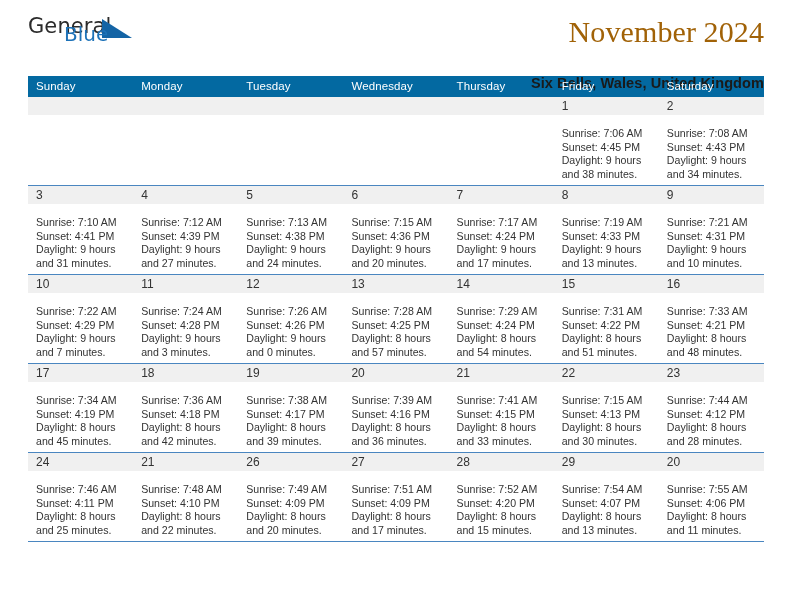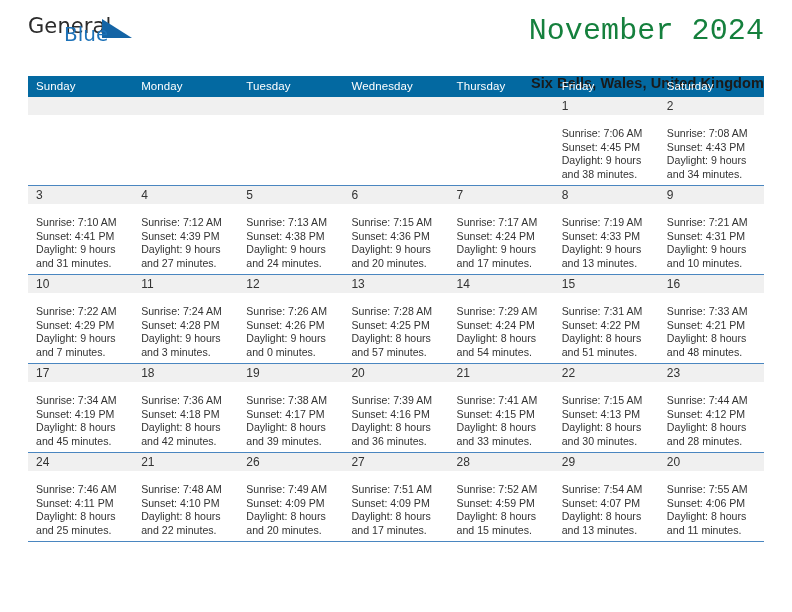--- a/index.html
+++ b/index.html
@@ -65,24 +65,24 @@
     border-left: 30px solid #1464a5;
     border-top: 19px solid transparent;
   }
   .title-wrap {
     text-align: right;
     padding-top: 0px;
   }
   .cal-title {
     font-size: 30px;
     font-weight: normal;
-    color: #15803d;
+    color: #a16207;
     letter-spacing: 0.1px;
     line-height: 1.05;
-    font-family: Liberation Mono, monospace;
+    font-family: Liberation Serif, serif;
   }
   .cal-subtitle {
     margin-top: 27px;
     font-size: 14.5px;
     color: #1a1a1a;
     font-weight: bold;
     letter-spacing: 0.1px;
   }
 
   
@@ -438,21 +438,21 @@
               <div>Sunrise: 7:51 AM</div>
               <div>Sunset: 4:09 PM</div>
               <div>Daylight: 8 hours</div>
               <div>and 17 minutes.</div>
             </div>
           </td>
           <td class="">
             <div class="daynum">28</div>
             <div class="info">
               <div>Sunrise: 7:52 AM</div>
-              <div>Sunset: 4:59 PM</div>
+              <div>Sunset: 4:20 PM</div>
               <div>Daylight: 8 hours</div>
               <div>and 15 minutes.</div>
             </div>
           </td>
           <td class="">
             <div class="daynum">29</div>
             <div class="info">
               <div>Sunrise: 7:54 AM</div>
               <div>Sunset: 4:07 PM</div>
               <div>Daylight: 8 hours</div>

